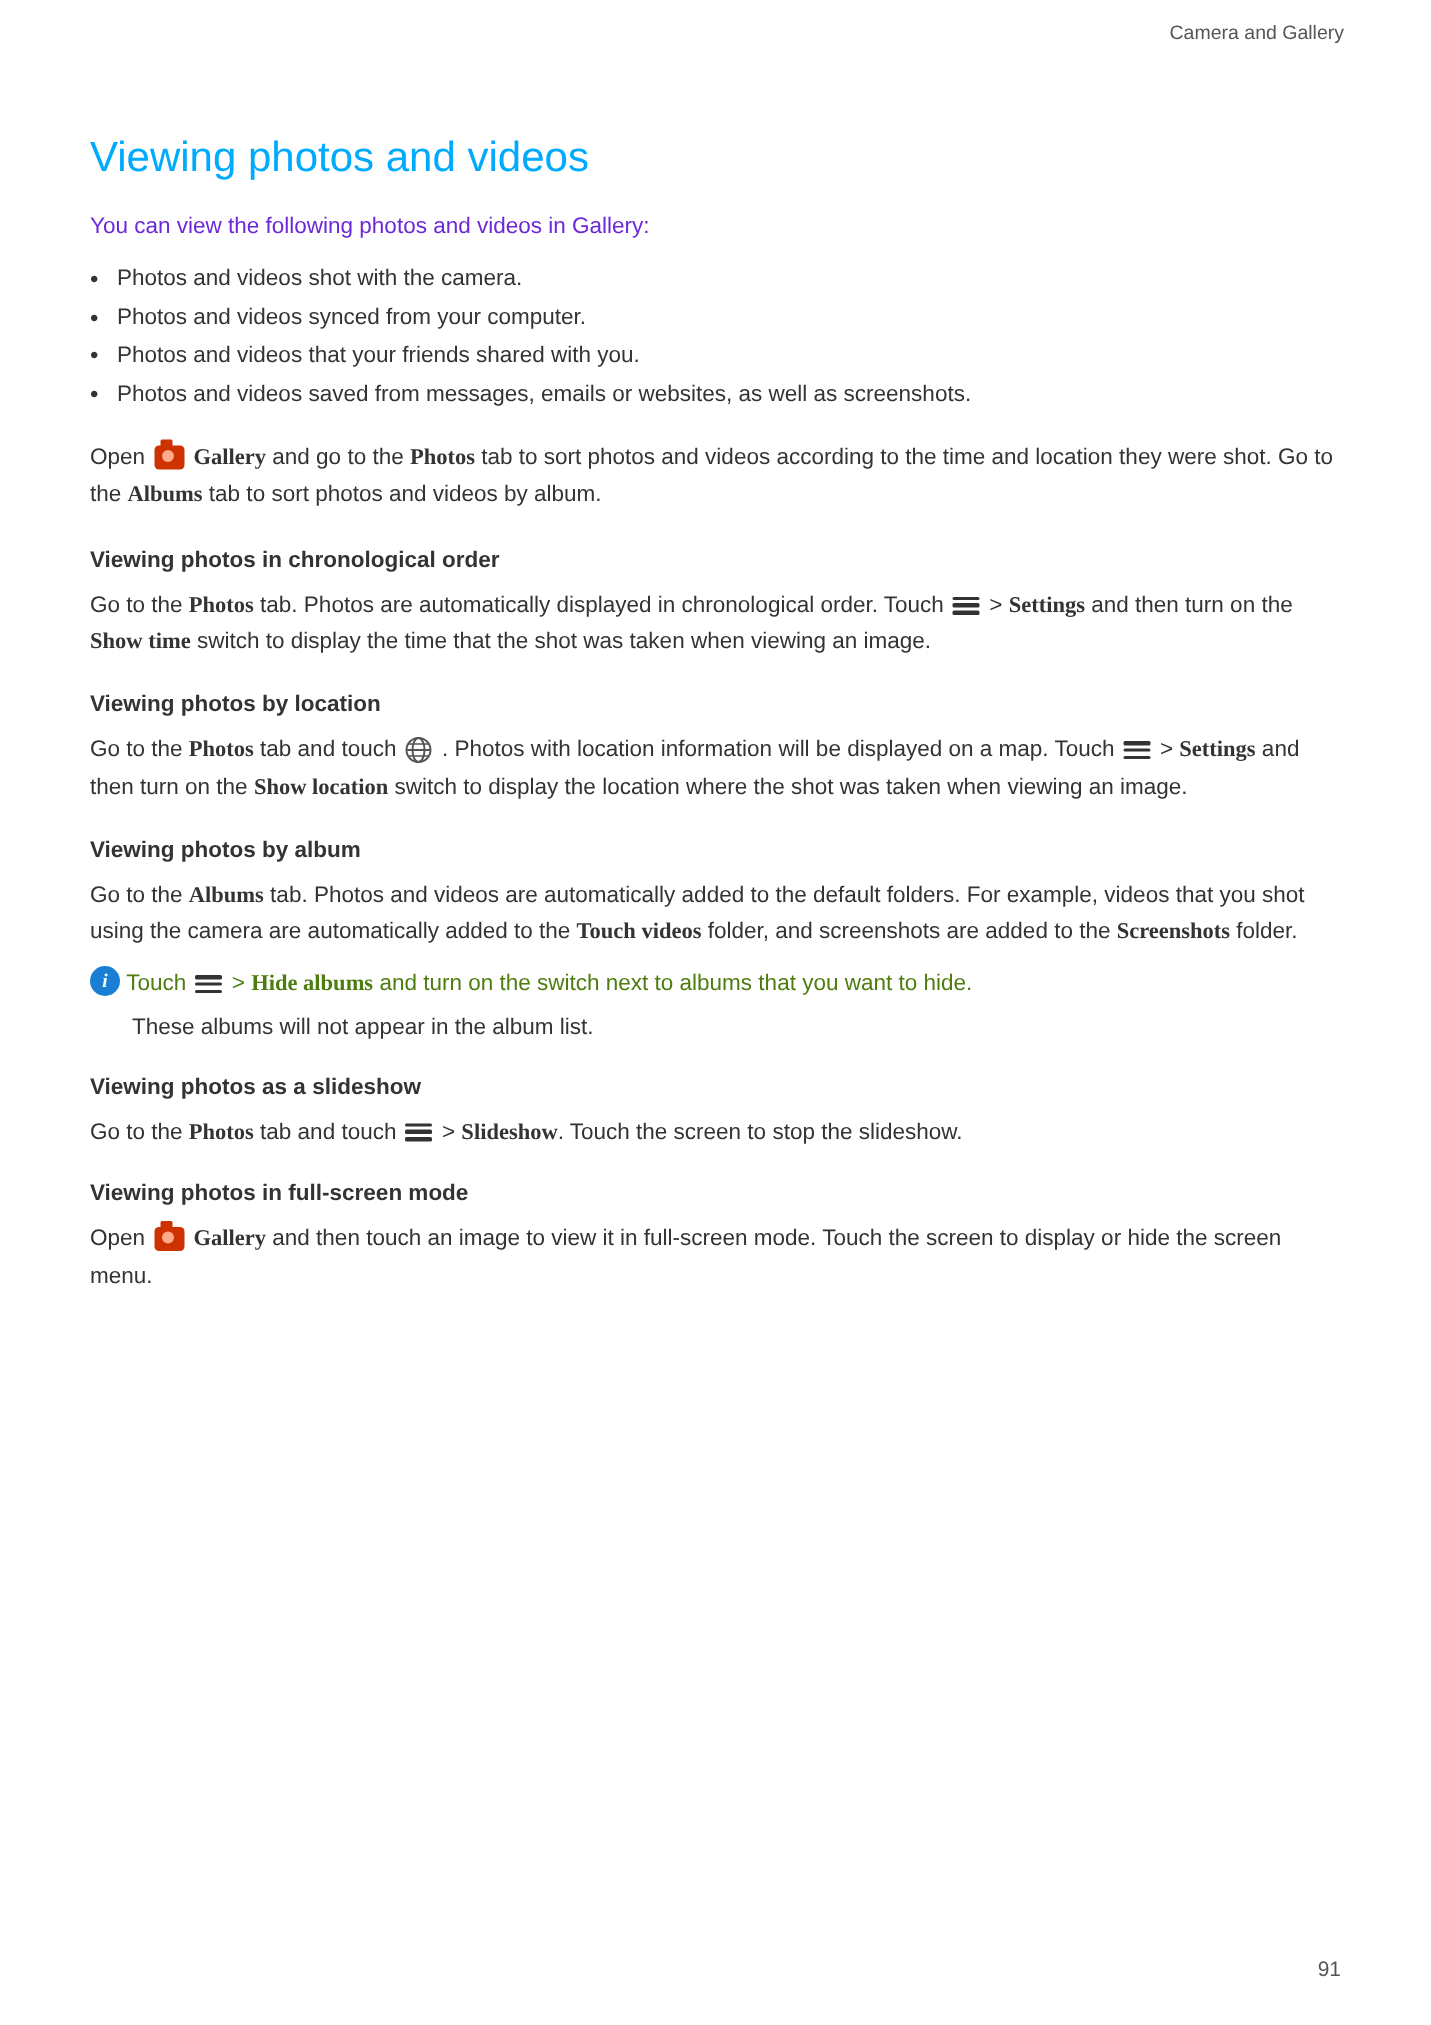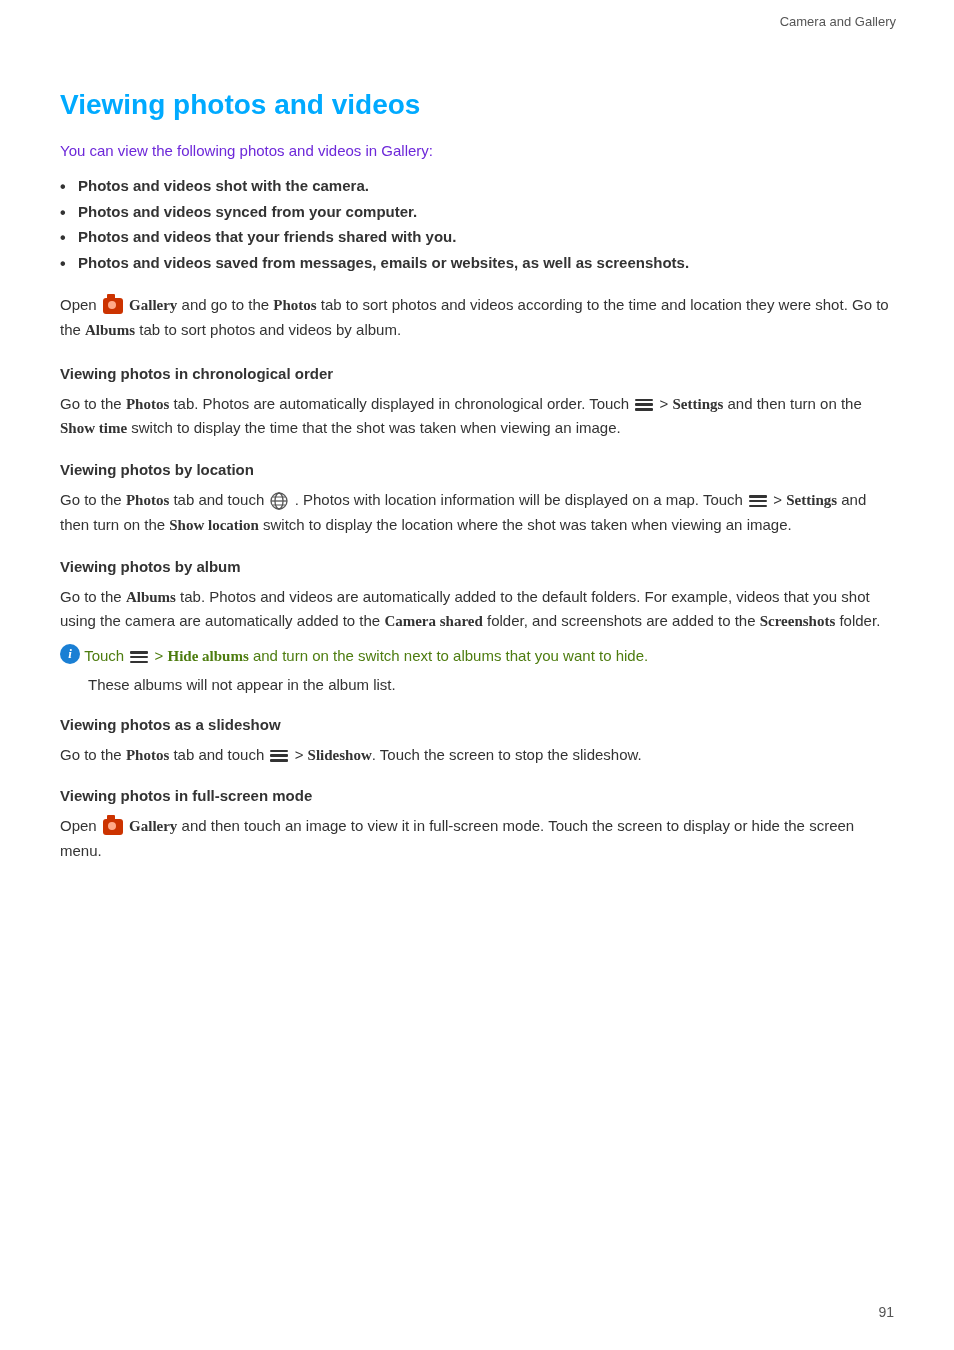--- a/index.html
+++ b/index.html
@@ -31,21 +31,21 @@
     }
 
     .header-title {
       font-size: 13px;
       color: #555555;
       text-align: right;
     }
 
     .page-title {
       font-size: 28px;
-      font-weight: bold;
+      font-weight: normal;
       color: #00AAFF;
       margin-bottom: 18px;
     }
 
     .intro-text {
       font-size: 15px;
       color: #6d28d9;
       margin-bottom: 10px;
       line-height: 1.6;
     }
@@ -55,21 +55,20 @@
       margin: 0 0 18px 0;
       padding: 0;
     }
 
     .bullet-list li {
       font-size: 15px;
       color: #333;
       line-height: 1.7;
       padding-left: 18px;
       position: relative;
-      font-weight: bold;
     }
 
     .bullet-list li::before {
       content: "•";
       position: absolute;
       left: 0;
       color: #333;
       font-size: 16px;
     }
 
@@ -268,21 +267,21 @@
           <span></span>
           <span></span>
         </span>
       &gt; <b>Settings</b> and then turn on the <b>Show location</b> switch to display the location where the shot was taken when viewing an image.
     </p>
   </div>
 
   <div class="section-divider">
     <p class="section-heading">Viewing photos by album</p>
     <p class="section-body" style="margin-bottom: 10px;">
-      Go to the <b>Albums</b> tab. Photos and videos are automatically added to the default folders. For example, videos that you shot using the camera are automatically added to the <b>Camera shared</b> folder, and screenshots are added to the <b>Screenshots</b> folder.
+      Go to the <b>Albums</b> tab. Photos and videos are automatically added to the default folders. For example, videos that you shot using the camera are automatically added to the <b>Touch videos</b> folder, and screenshots are added to the <b>Screenshots</b> folder.
     </p>
 
     <div class="info-block">
       <span class="info-circle-icon">i</span>
       <span class="info-text">
         &nbsp;<span>Touch</span>
         <span class="menu-icon">
             <span></span>
             <span></span>
             <span></span>

